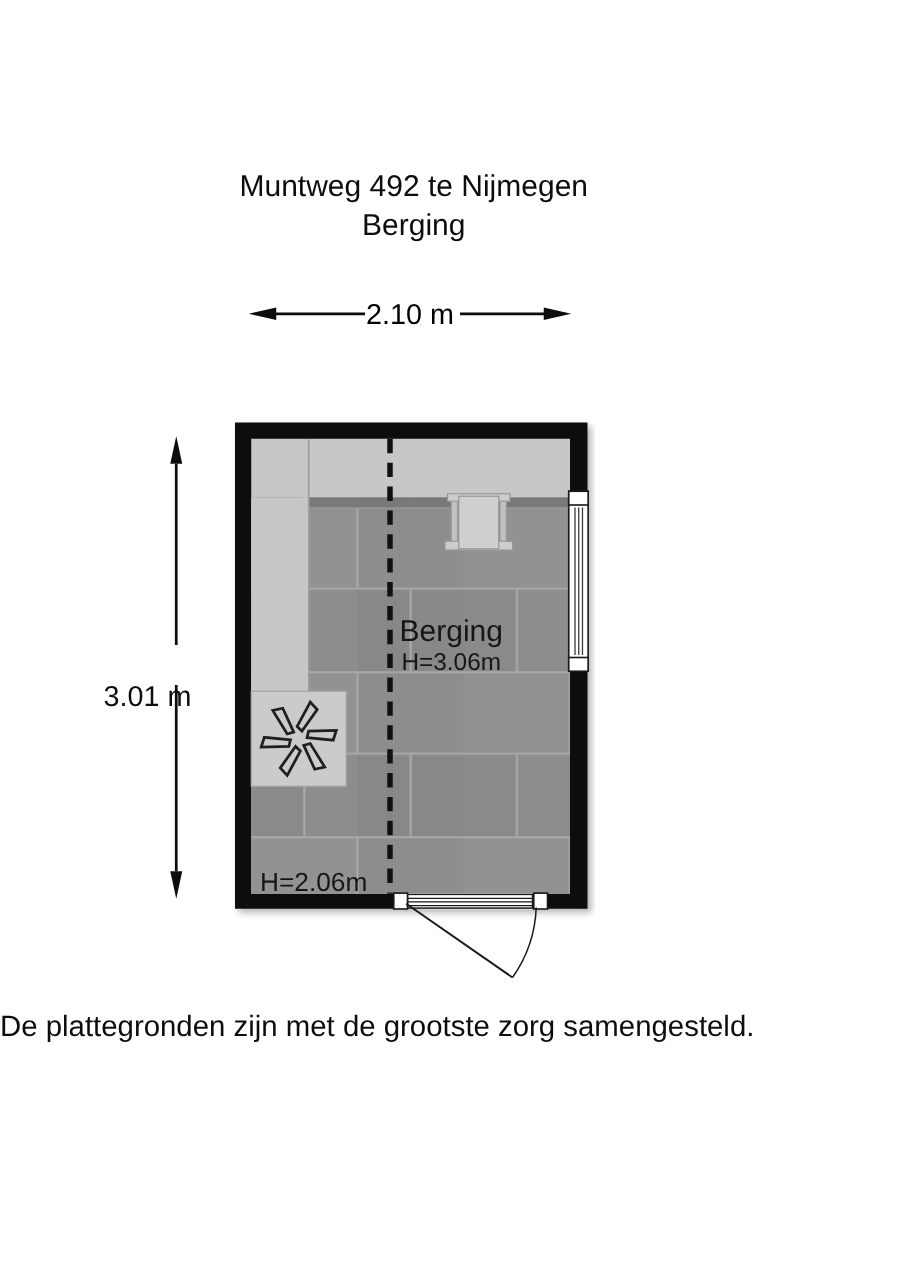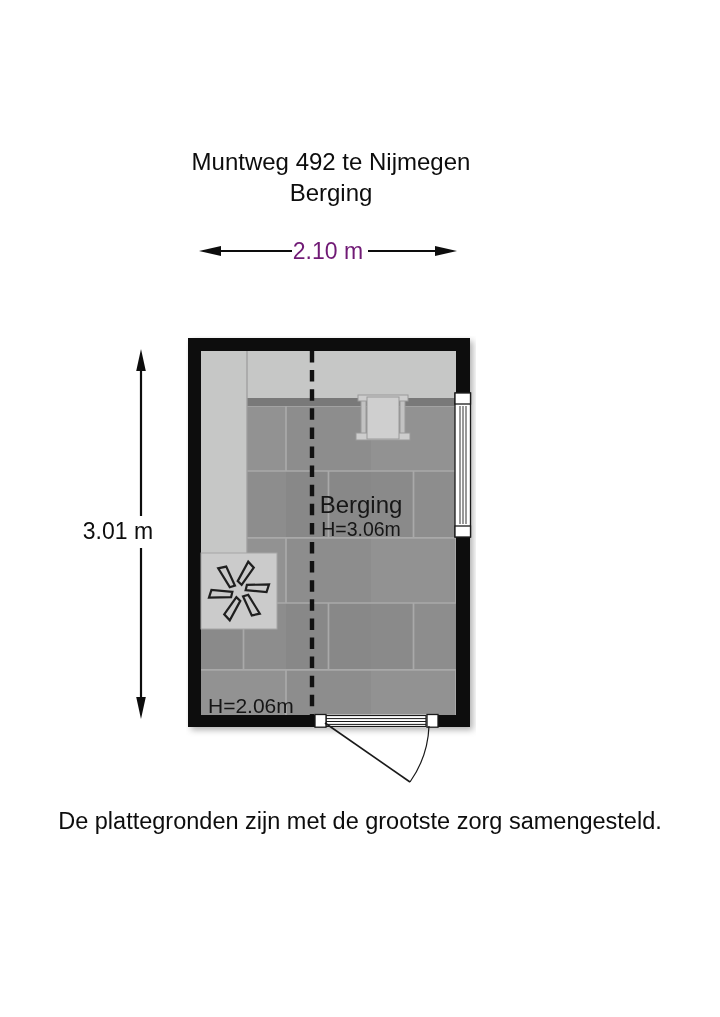--- a/index.html
+++ b/index.html
@@ -3,39 +3,39 @@
 <meta charset="utf-8">
 <style>
   html,body{margin:0;padding:0;}
   body{
     width:720px;height:1017px;position:relative;overflow:hidden;
     background:#ffffff;
     font-family:"Liberation Sans","DejaVu Sans",sans-serif;
     color:#111;
   }
   .title-block{
-    position:absolute;left:186px;top:146px;width:290px;
+    position:absolute;left:186px;top:134px;width:290px;
     text-align:center;font-size:24px;line-height:31px;color:#0d0d0d;
   }
   .hdim{position:absolute;left:196px;top:238px;width:264px;height:26px;}
   .hdim svg{position:absolute;left:0;top:0;}
   .hdim .dim-label{
     position:absolute;left:0;right:0;top:0;height:26px;line-height:26px;
-    text-align:center;font-size:23px;color:#701a75;
+    text-align:center;font-size:23px;color:#000000;
   }
   .vdim-svg{position:absolute;left:126px;top:346px;}
   .vdim-label{
-    position:absolute;left:78px;top:518px;width:80px;text-align:center;
+    position:absolute;left:78px;top:544px;width:80px;text-align:center;
     font-size:23px;color:#0d0d0d;
   }
   .plan-svg{position:absolute;left:186px;top:336px;}
   .wall-shadow{filter:drop-shadow(3px 3px 3px rgba(0,0,0,0.30));}
   .plan-text{fill:#161616;}
   .disclaimer{
-    position:absolute;left:0;top:806px;width:720px;text-align:center;
+    position:absolute;left:0;top:806px;width:720px;text-align:left;
     font-size:23.5px;line-height:30px;color:#0d0d0d;white-space:nowrap;
   }
 </style>
 </head>
 <body>
 
 <div class="title-block">
   <div>Muntweg 492 te Nijmegen</div>
   <div>Berging</div>
 </div>

